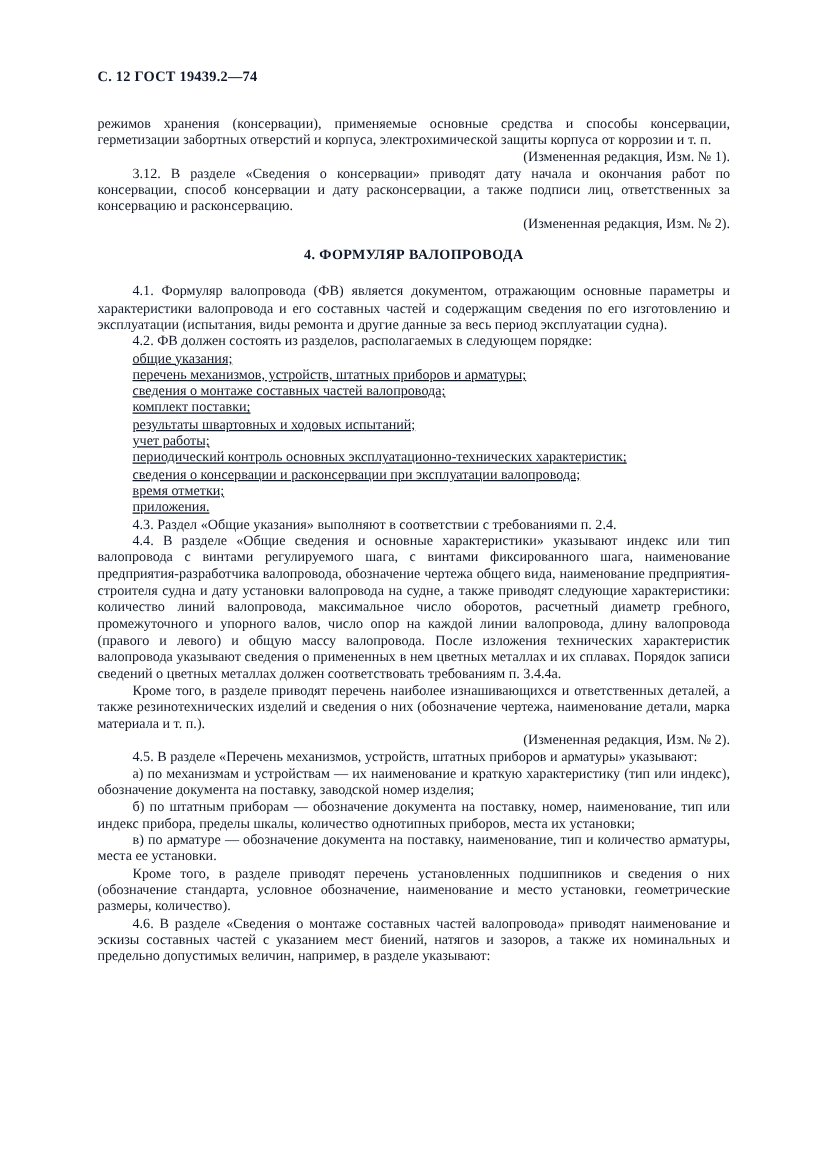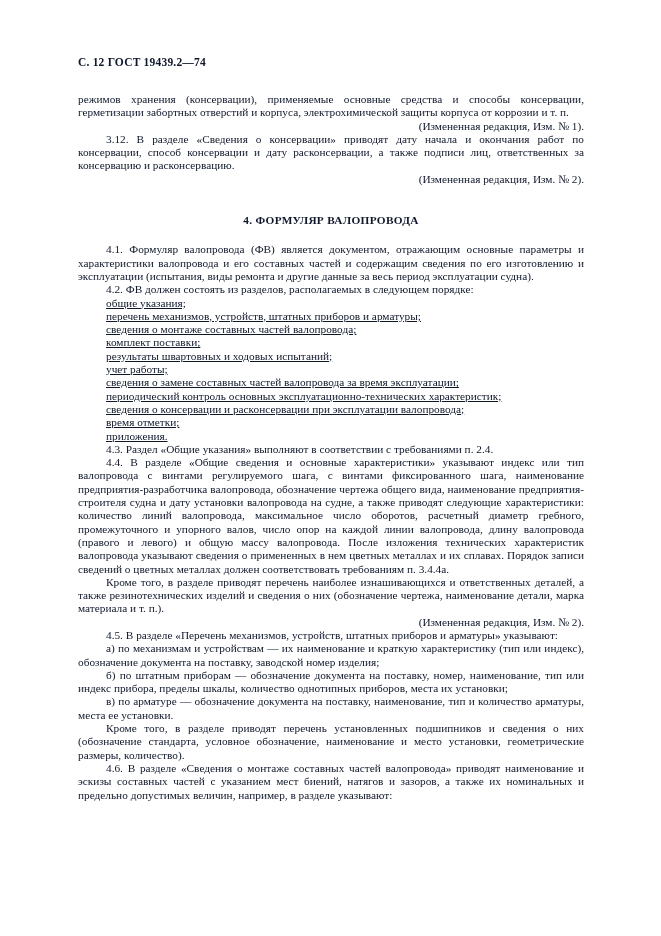--- a/index.html
+++ b/index.html
@@ -41,21 +41,21 @@
   p.noindent { text-indent: 0; }
   p.amendment {
     font-weight: normal;
     text-indent: 28px;
     text-align: right;
   }
   p.heading {
     font-weight: bold;
     text-align: center;
     text-indent: 0;
-    margin-top: 28px;
+    margin-top: 12px;
     margin-bottom: 16px;
     letter-spacing: 0.3px;
   }
   p.list-item {
     text-indent: 28px;
     text-align: left;
     text-decoration: underline;
   }
 </style>
 </head>
@@ -74,21 +74,20 @@
 
     <p class="indent">4.1. Формуляр валопровода (ФВ) является документом, отражающим основные параметры и характеристики валопровода и его составных частей и содержащим сведения по его изготовлению и эксплуатации (испытания, виды ремонта и другие данные за весь период эксплуатации судна).</p>
     <p class="indent">4.2. ФВ должен состоять из разделов, располагаемых в следующем порядке:</p>
 
     <p class="list-item">общие указания;</p>
     <p class="list-item">перечень механизмов, устройств, штатных приборов и арматуры;</p>
     <p class="list-item">сведения о монтаже составных частей валопровода;</p>
     <p class="list-item">комплект поставки;</p>
     <p class="list-item">результаты швартовных и ходовых испытаний;</p>
     <p class="list-item">учет работы;</p>
-    <p class="list-item">сведения о замене составных частей валопровода за время эксплуатации;</p>
     <p class="list-item">периодический контроль основных эксплуатационно-технических характеристик;</p>
     <p class="list-item">сведения о консервации и расконсервации при эксплуатации валопровода;</p>
     <p class="list-item">время отметки;</p>
     <p class="list-item">приложения.</p>
 
     <p class="indent">4.3. Раздел «Общие указания» выполняют в соответствии с требованиями п. 2.4.</p>
     <p class="indent">4.4. В разделе «Общие сведения и основные характеристики» указывают индекс или тип валопровода с винтами регулируемого шага, с винтами фиксированного шага, наименование предприятия-разработчика валопровода, обозначение чертежа общего вида, наименование предприятия-строителя судна и дату установки валопровода на судне, а также приводят следующие характеристики: количество линий валопровода, максимальное число оборотов, расчетный диаметр гребного, промежуточного и упорного валов, число опор на каждой линии валопровода, длину валопровода (правого и левого) и общую массу валопровода. После изложения технических характеристик валопровода указывают сведения о примененных в нем цветных металлах и их сплавах. Порядок записи сведений о цветных металлах должен соответствовать требованиям п. 3.4.4а.</p>
     <p class="indent">Кроме того, в разделе приводят перечень наиболее изнашивающихся и ответственных деталей, а также резинотехнических изделий и сведения о них (обозначение чертежа, наименование детали, марка материала и т. п.).</p>
     <p class="amendment">(Измененная редакция, Изм. № 2).</p>
     <p class="indent">4.5. В разделе «Перечень механизмов, устройств, штатных приборов и арматуры» указывают:</p>

